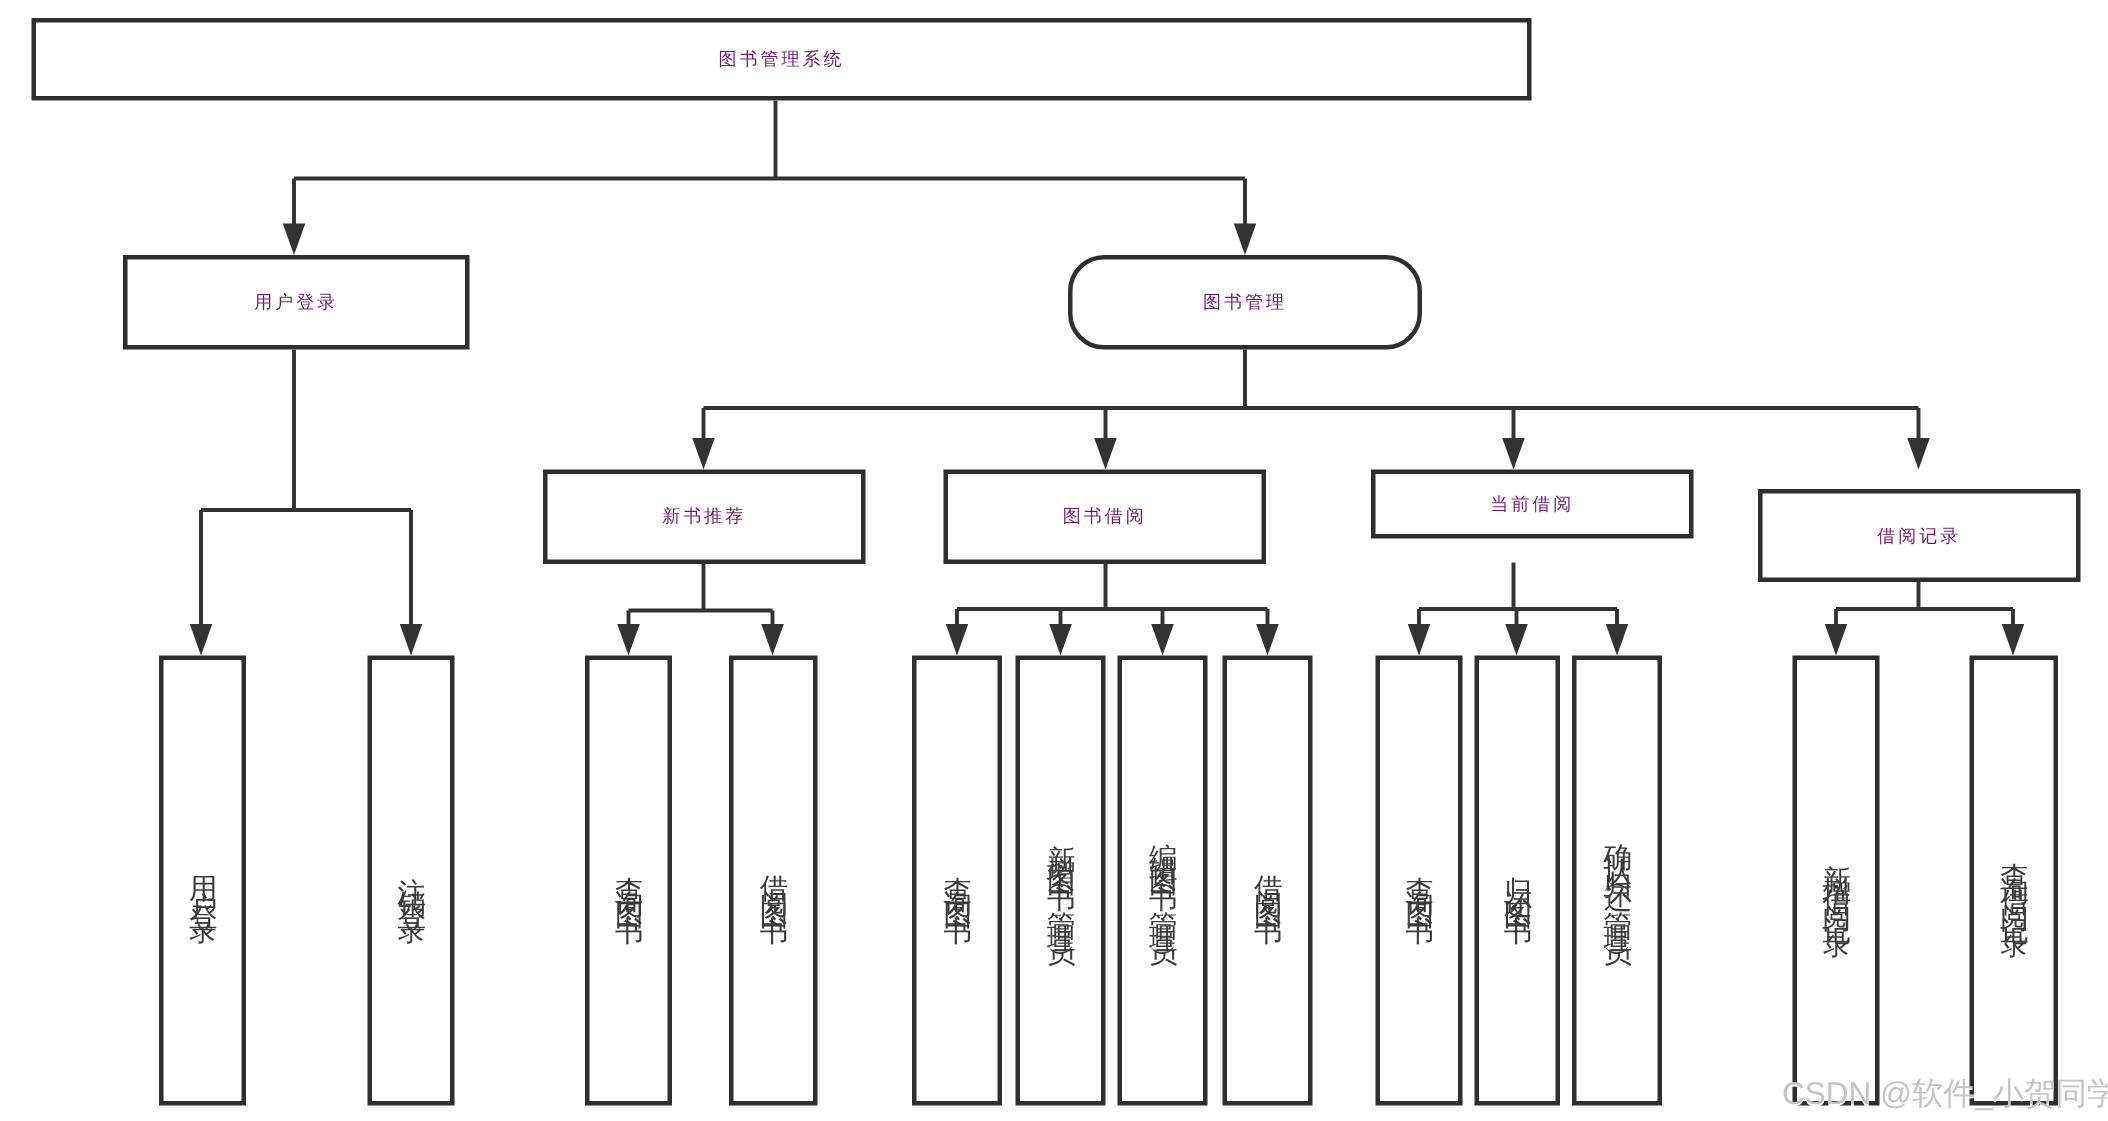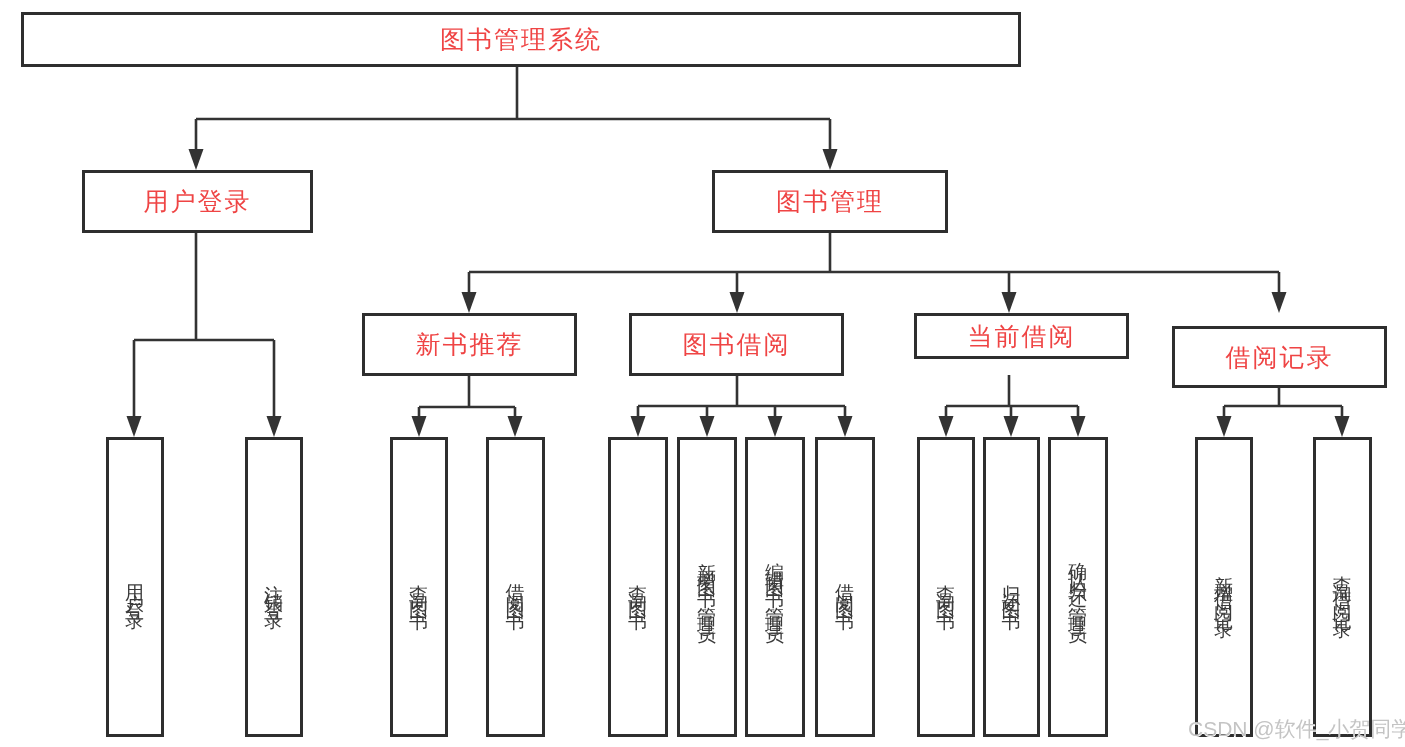--- a/index.html
+++ b/index.html
@@ -19,22 +19,22 @@
   .hbox {
     position: absolute;
     box-sizing: border-box;
     border: 3px solid #2e2e2e;
     background: #ffffff;
     display: flex;
     align-items: center;
     justify-content: center;
   }
   .hbox .lbl {
-    color: #ef4444;
-    font-size: 25px;
+    color: #701a75;
+    font-size: 12px;
     letter-spacing: 2px;
     white-space: nowrap;
     text-align: right;
   }
   .vbox {
     position: absolute;
     box-sizing: border-box;
     border: 3px solid #2e2e2e;
     background: #ffffff;
     top: 437px;
@@ -108,21 +108,21 @@
     </g>
   </svg>
 
   <div class="hbox" style="left:21px; top:12px; width:1000px; height:55px;">
     <span class="lbl">图书管理系统</span>
   </div>
 
   <div class="hbox" style="left:82px; top:170px; width:231px; height:63px;">
     <span class="lbl">用户登录</span>
   </div>
-  <div class="hbox" style="left:712px; top:170px; width:236px; height:63px;">
+  <div class="hbox" style="left:712px; top:170px; width:236px; height:63px;border-radius:24px;">
     <span class="lbl">图书管理</span>
   </div>
 
   <div class="hbox" style="left:362px; top:313px; width:215px; height:63px;">
     <span class="lbl">新书推荐</span>
   </div>
   <div class="hbox" style="left:629px; top:313px; width:215px; height:63px;">
     <span class="lbl">图书借阅</span>
   </div>
   <div class="hbox" style="left:866px; top:313px; width:215px; height:46px;margin-left:48px;">

